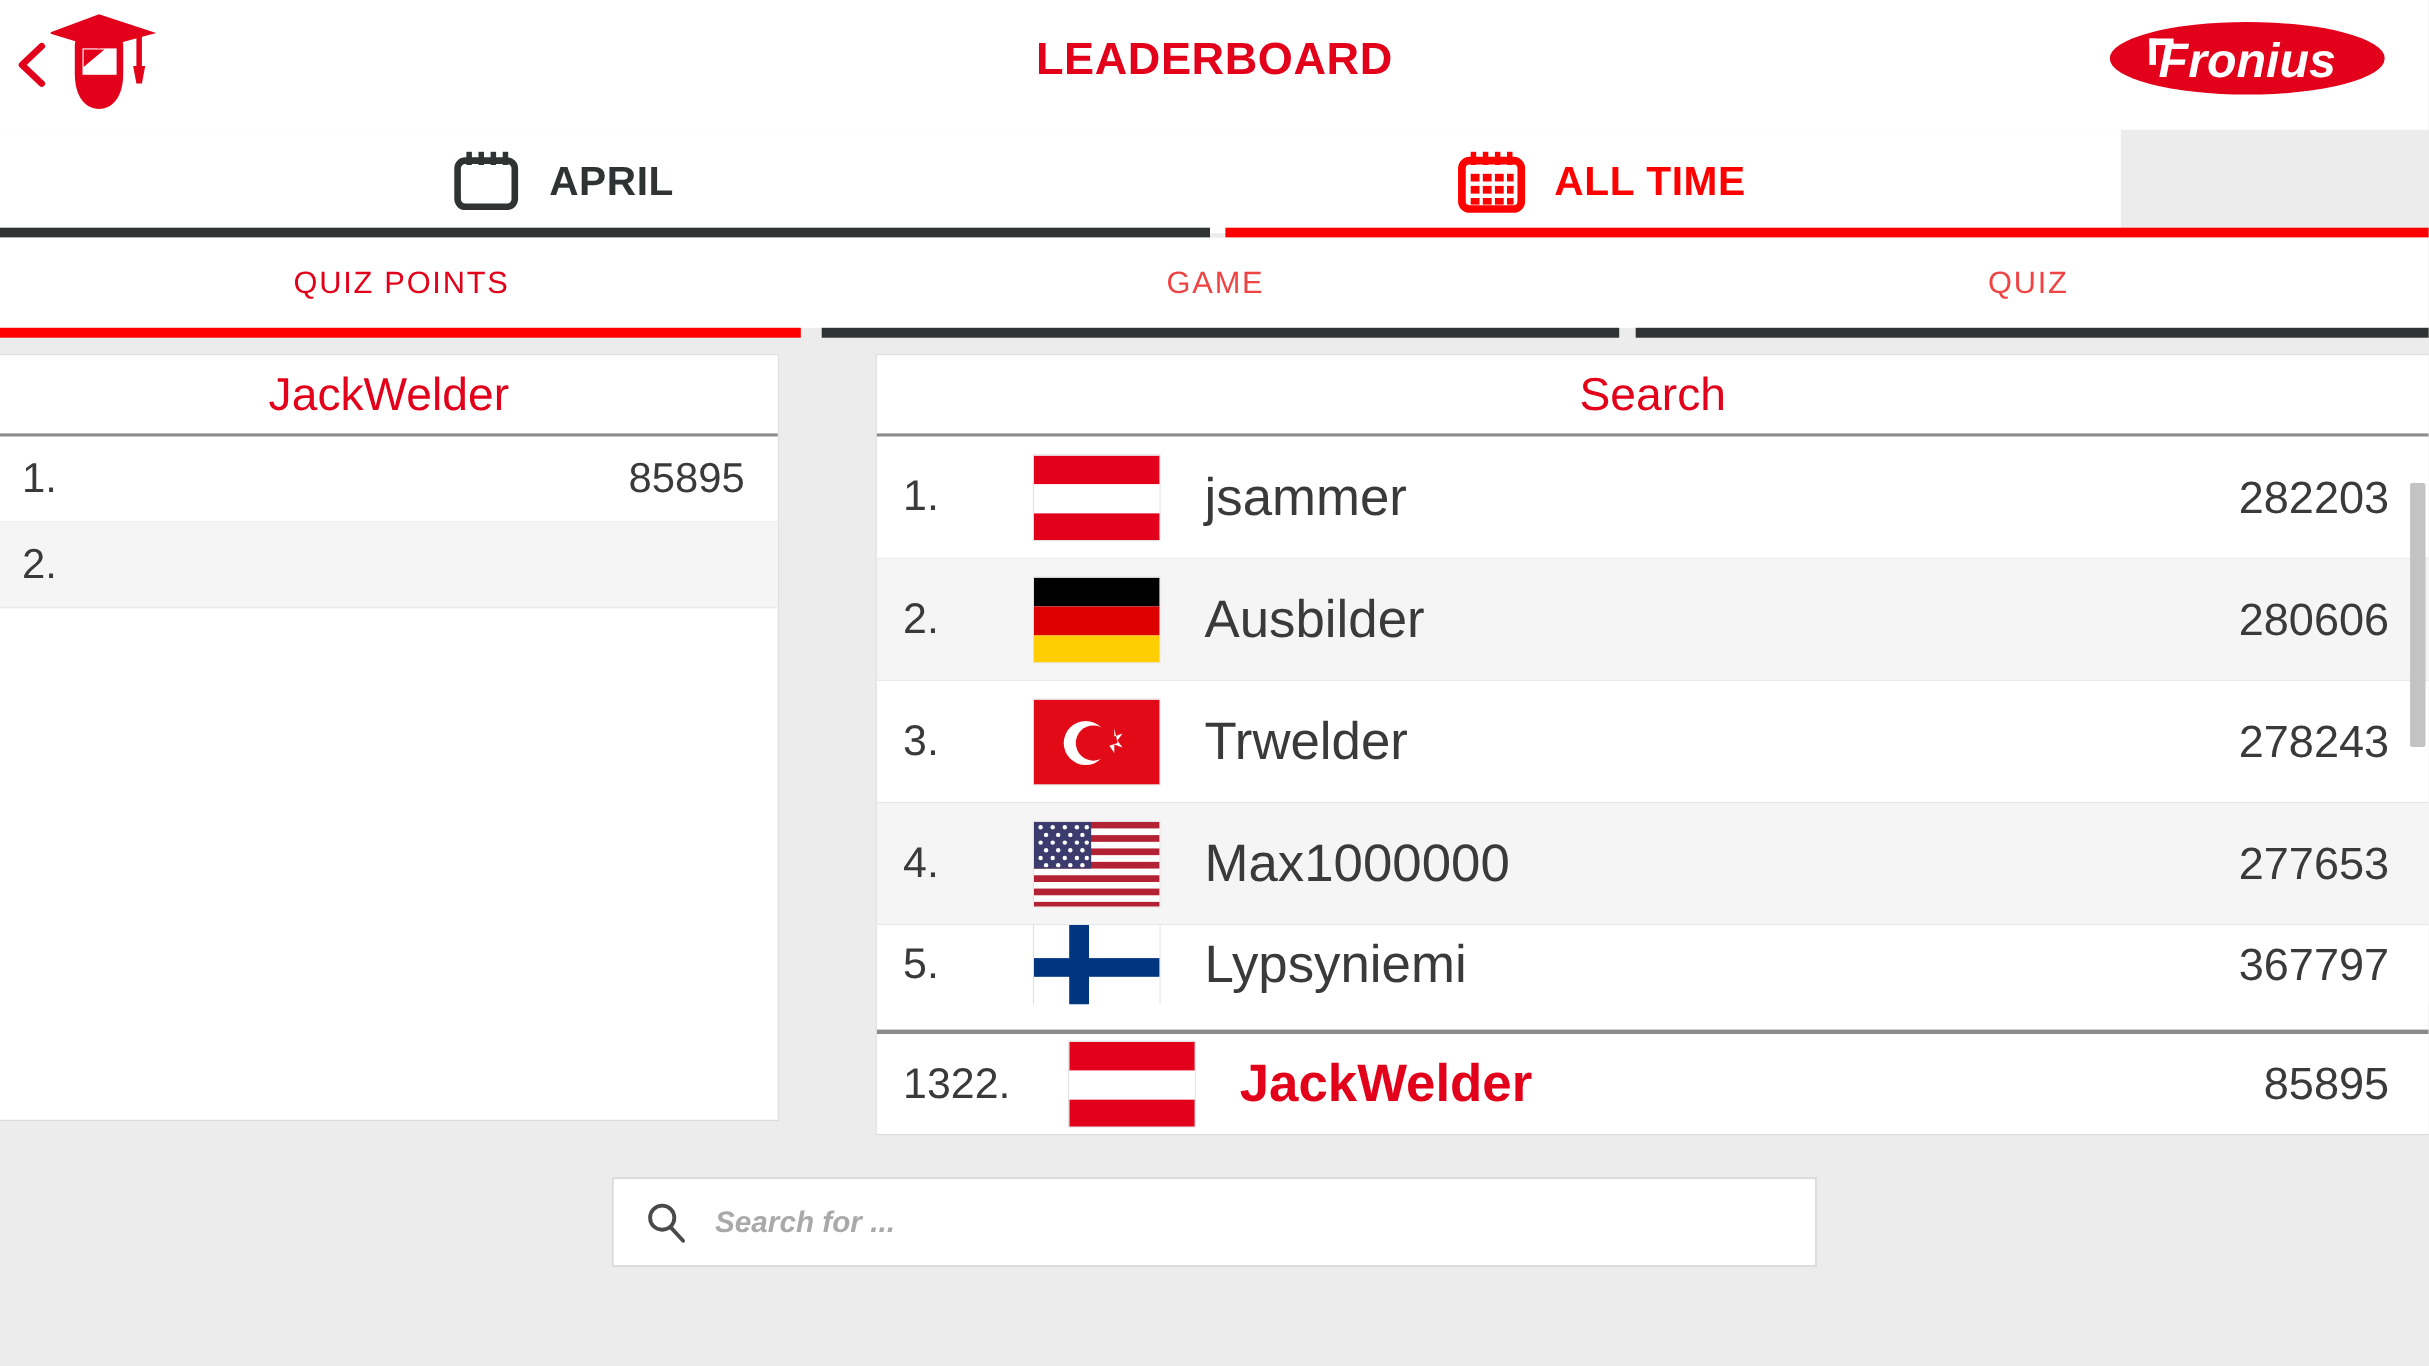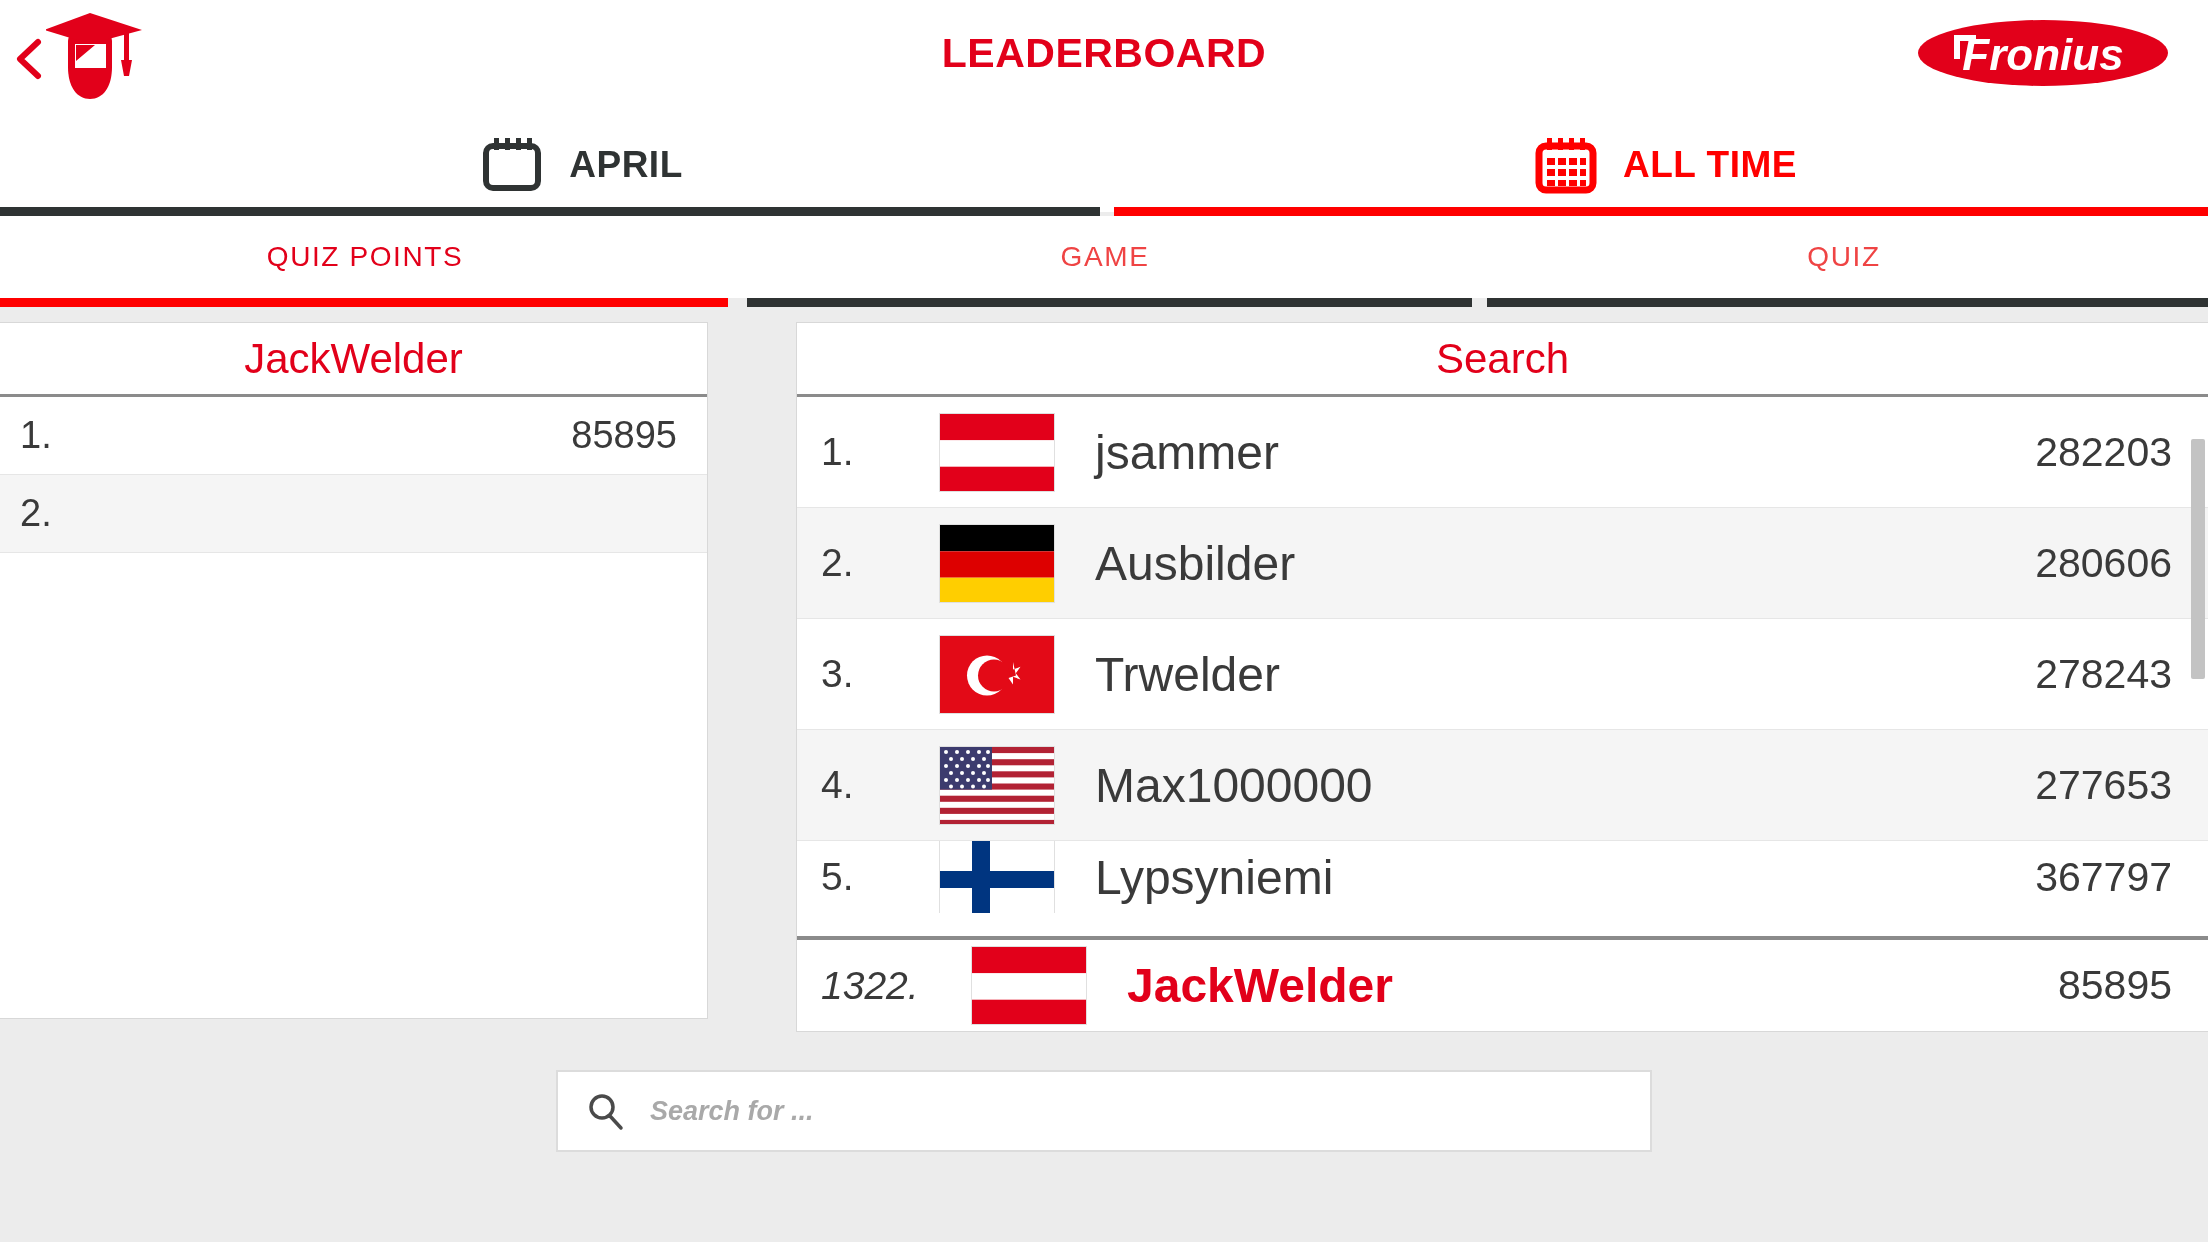--- a/index.html
+++ b/index.html
@@ -29,21 +29,21 @@
     text-align: center;
     color: #e2001a; font-size: 41px; font-weight: bold; letter-spacing: 0.5px;
   }
   .fronius-logo {
     position: absolute; right: 40px; top: 18px;
     width: 250px; height: 70px;
   }
 
   
   .period-tabs {
-    position: absolute; top: 118px; left: 0; width: 2208px; height: 94px;
+    position: absolute; top: 118px; left: 0; width: 1928px; height: 94px;
     background: #ffffff; display: flex; padding-left: 40px;
   }
   .period-tab {
     flex: 1 1 50%; display: flex; align-items: center; justify-content: center;
     gap: 26px; cursor: pointer; position: relative;
   }
   .period-tab .cal-icon { width: 62px; height: 58px; }
   .period-tab .ptab-label { font-size: 37px; font-weight: bold; letter-spacing: 0.5px; }
   .period-tab.inactive .ptab-label { color: #2f3333; }
   .period-tab.active .ptab-label { color: #ff0000; }
@@ -88,21 +88,21 @@
   .rows { position: relative; }
   .row {
     display: flex; align-items: center; height: 111px;
     border-bottom: 1px solid #e6e6e6;
     padding: 0 0 0 24px;
   }
   .row.alt { background: #f5f5f5; }
   .row.plain { background: #ffffff; }
 
   .rank { width: 118px; font-size: 39px; color: #3a3a3a; flex: 0 0 auto; }
-  .rank.wide { width: 150px; font-style: italic; }
+  .rank.wide { width: 150px; }
   .flag {
     width: 116px; height: 79px; flex: 0 0 auto; margin-right: 40px;
     border: 1px solid #e0e0e0; overflow: hidden; position: relative; background:#fff;
   }
   .uname { flex: 1 1 auto; font-size: 48px; color: #3a3a3a; }
   .uname.me { color: #e2001a; font-weight: bold; }
   .score { font-size: 41px; color: #3a3a3a; text-align: right; padding-right: 36px; flex: 0 0 auto; }
 
   .left-row { height: 78px; padding: 0 0 0 20px; }
   .left-rank { width: 110px; font-size: 38px; color: #3a3a3a; }

